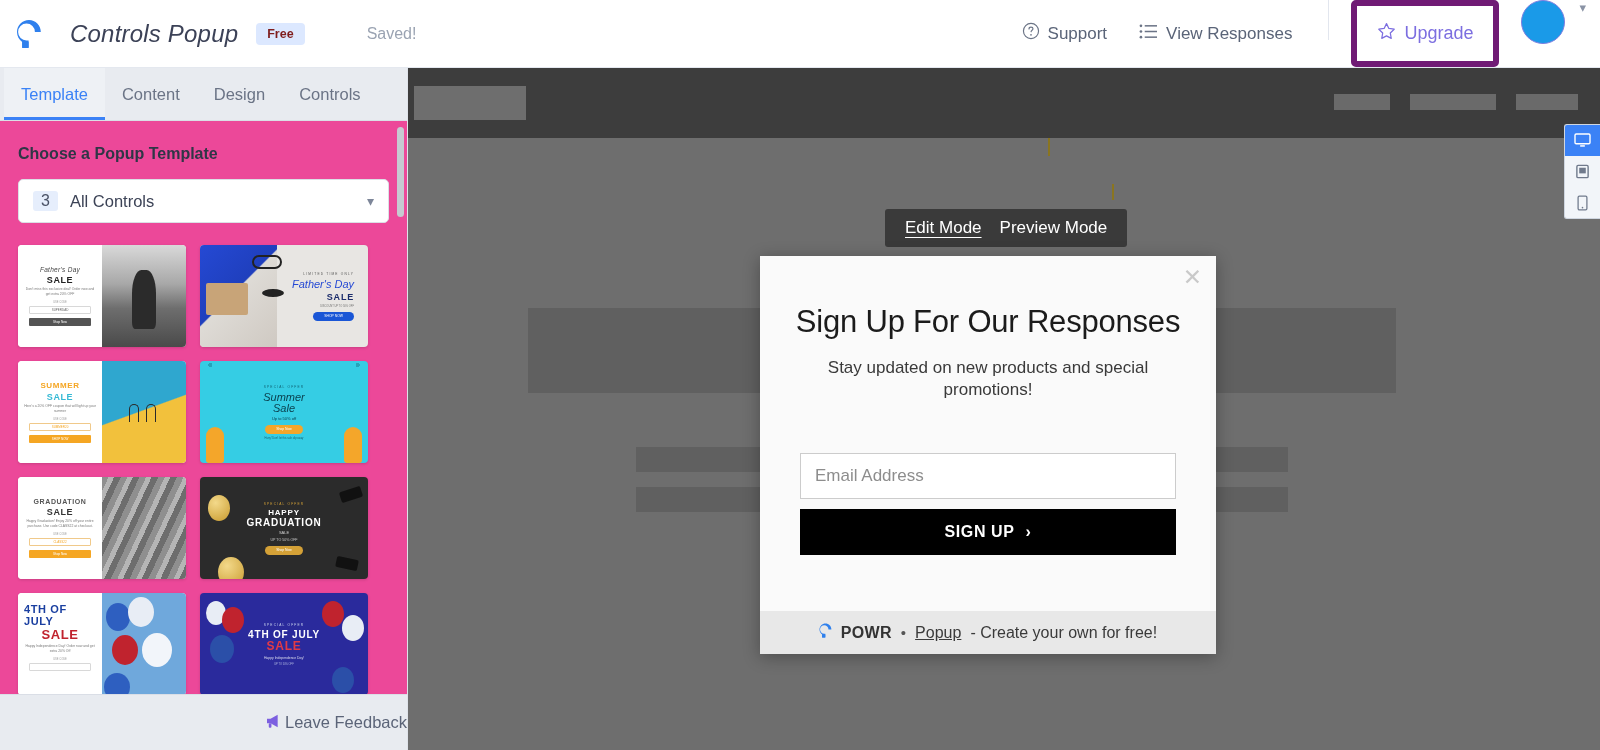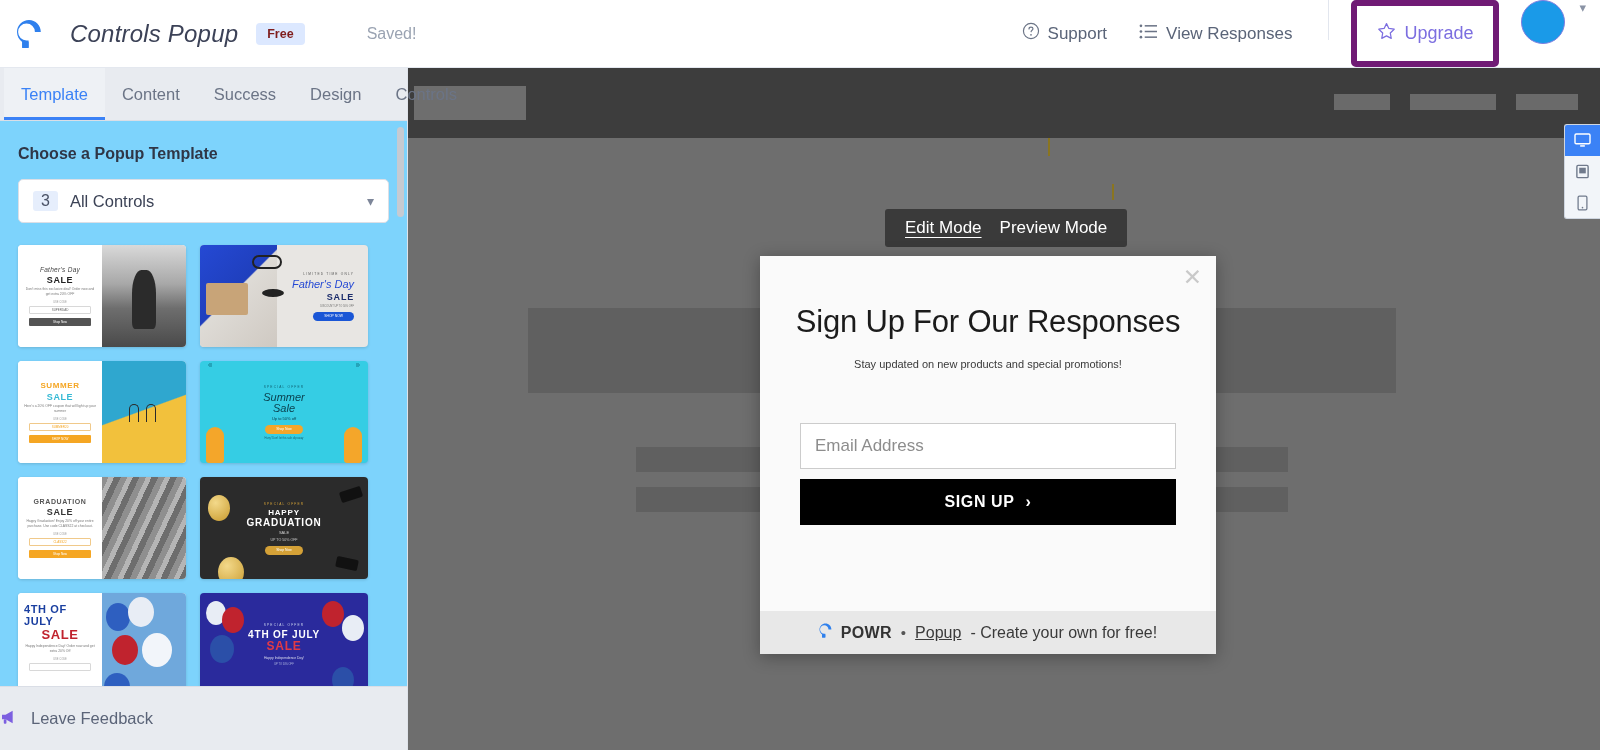--- a/index.html
+++ b/index.html
@@ -67,21 +67,21 @@
     font-size: 16.5px; color: #6b7486; padding: 0 17px;
     height: 100%; display: flex; align-items: center; cursor: pointer;
     position: relative;
   }
   .tab.active { color: #3b82f6; background: #eef1f5; }
   .tab.active::after {
     content: ""; position: absolute; left: 0; right: 0; bottom: 0;
     height: 3px; background: #3b82f6;
   }
   .panel-scroll {
-    flex: 1; position: relative; overflow: hidden; background: #7dd3fc;
+    flex: 1; position: relative; overflow: hidden; background: #ec4899;
   }
   .panel-inner { padding: 24px 18px 0 18px; }
   .panel-heading { font-size: 16px; color: #2f3646; font-weight: 600; margin-bottom: 16px; }
   .select-box {
     background: #fff; border: 1px solid #dcdfe6; border-radius: 5px;
     height: 44px; display: flex; align-items: center; padding: 0 14px;
     cursor: pointer; margin-bottom: 22px;
   }
   .select-count {
     background: #e6eefc; color: #4a5266; font-size: 16px;
@@ -129,22 +129,22 @@
   .balloon { position: absolute; border-radius: 50%; }
   .vscroll-track {
     position: absolute; right: 1px; top: 0; width: 8px; height: 100%;
     background: transparent;
   }
   .vscroll-thumb {
     position: absolute; right: 2px; top: 6px; width: 7px; height: 90px;
     background: #c6cad1; border-radius: 4px; cursor: pointer;
   }
   .sidebar-footer {
-    height: 64px; flex: none; background: #e8ebf0; border-top: 1px solid #dadee6;
-    display: flex; align-items: center; justify-content: flex-start; gap: 11px; cursor: pointer;
+    height: 56px; flex: none; background: #e8ebf0; border-top: 1px solid #dadee6;
+    display: flex; align-items: center; justify-content: flex-end; cursor: pointer;
   }
   .sidebar-footer .lbl { font-size: 16.5px; color: #5b6478; }
 
   
   .canvas {
     position: absolute; left: 408px; top: 68px; width: 1192px; height: 682px;
     background: #6e6e6e; overflow: hidden;
   }
   .mock-header {
     position: absolute; left: 0; top: 0; width: 100%; height: 70px;
@@ -193,21 +193,21 @@
   .popup-close {
     position: absolute; right: 14px; top: 10px; font-size: 23px;
     color: #c9c9c9; cursor: pointer; line-height: 1;
   }
   .popup-body { padding: 48px 28px 0 28px; text-align: center; }
   .popup-title {
     font-size: 31px; color: #1b1b1b; font-weight: 400; letter-spacing: -.2px;
     line-height: 1.15;
   }
   .popup-sub {
-    font-size: 11px; color: #3a3a3a; margin-top: 17px; line-height: 1.3;
+    font-size: 17px; color: #3a3a3a; margin-top: 17px; line-height: 1.3;
   }
   .popup-form { padding: 0 40px; margin-top: 52px; text-align: right; }
   .email-input {
     width: 100%; height: 46px; background: #fff; border: 1px solid #cccccc;
     font-size: 17px; color: #8d8d8d; padding: 0 14px;
     display: flex; align-items: center; cursor: text;
   }
   .signup-btn {
     width: 100%; height: 46px; background: #000; color: #fff;
     font-size: 16px; font-weight: 700; letter-spacing: .6px;
@@ -279,21 +279,20 @@
 
       <div class="avatar"></div>
       <div class="avatar-caret">▾</div>
     </div>
   </div>
 
   <div class="sidebar">
     <div class="tabs">
       <div class="tab active">Template</div>
       <div class="tab">Content</div>
-      <div class="tab">Success</div>
       <div class="tab">Design</div>
       <div class="tab">Controls</div>
     </div>
 
     <div class="panel-scroll">
       <div class="panel-inner">
         <div class="panel-heading">Choose a Popup Template</div>
 
         <div class="select-box">
           <span class="select-count">3</span>

